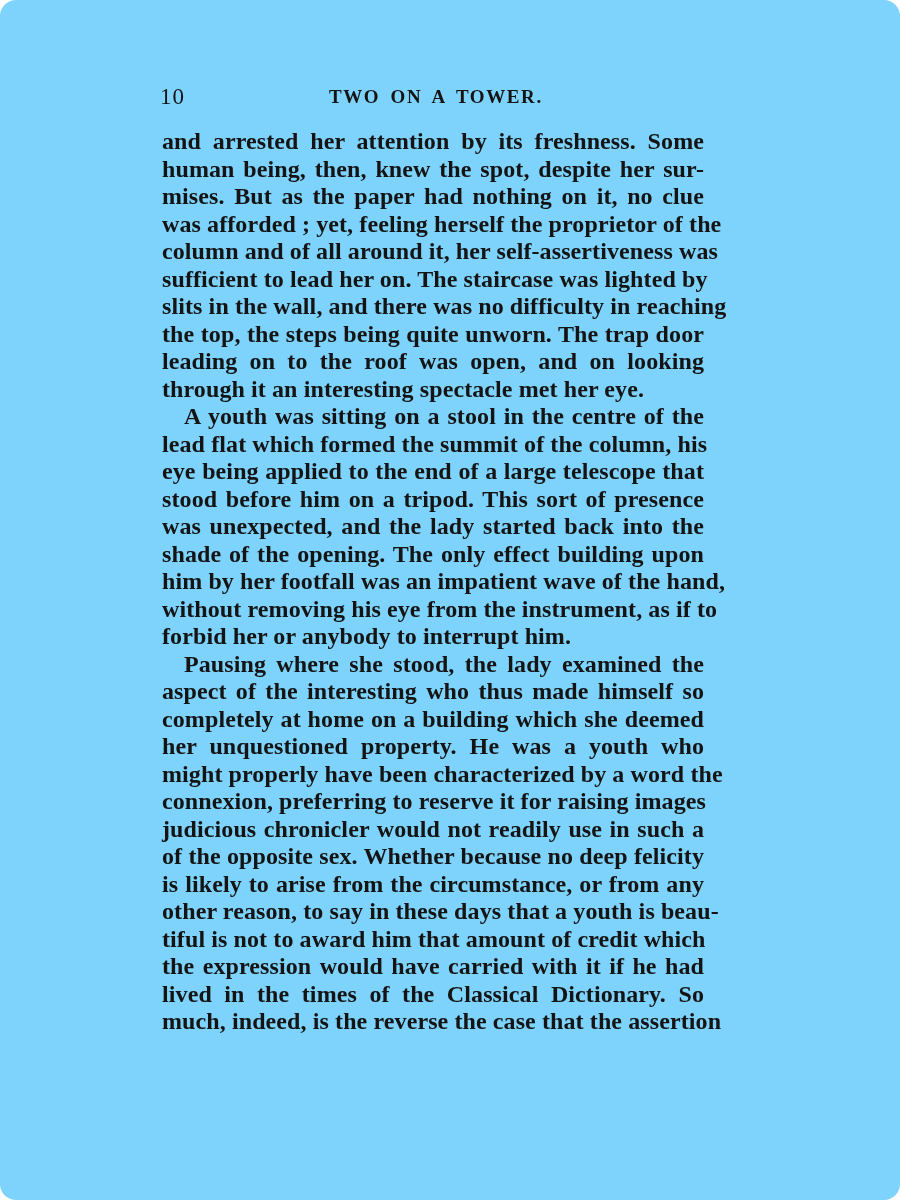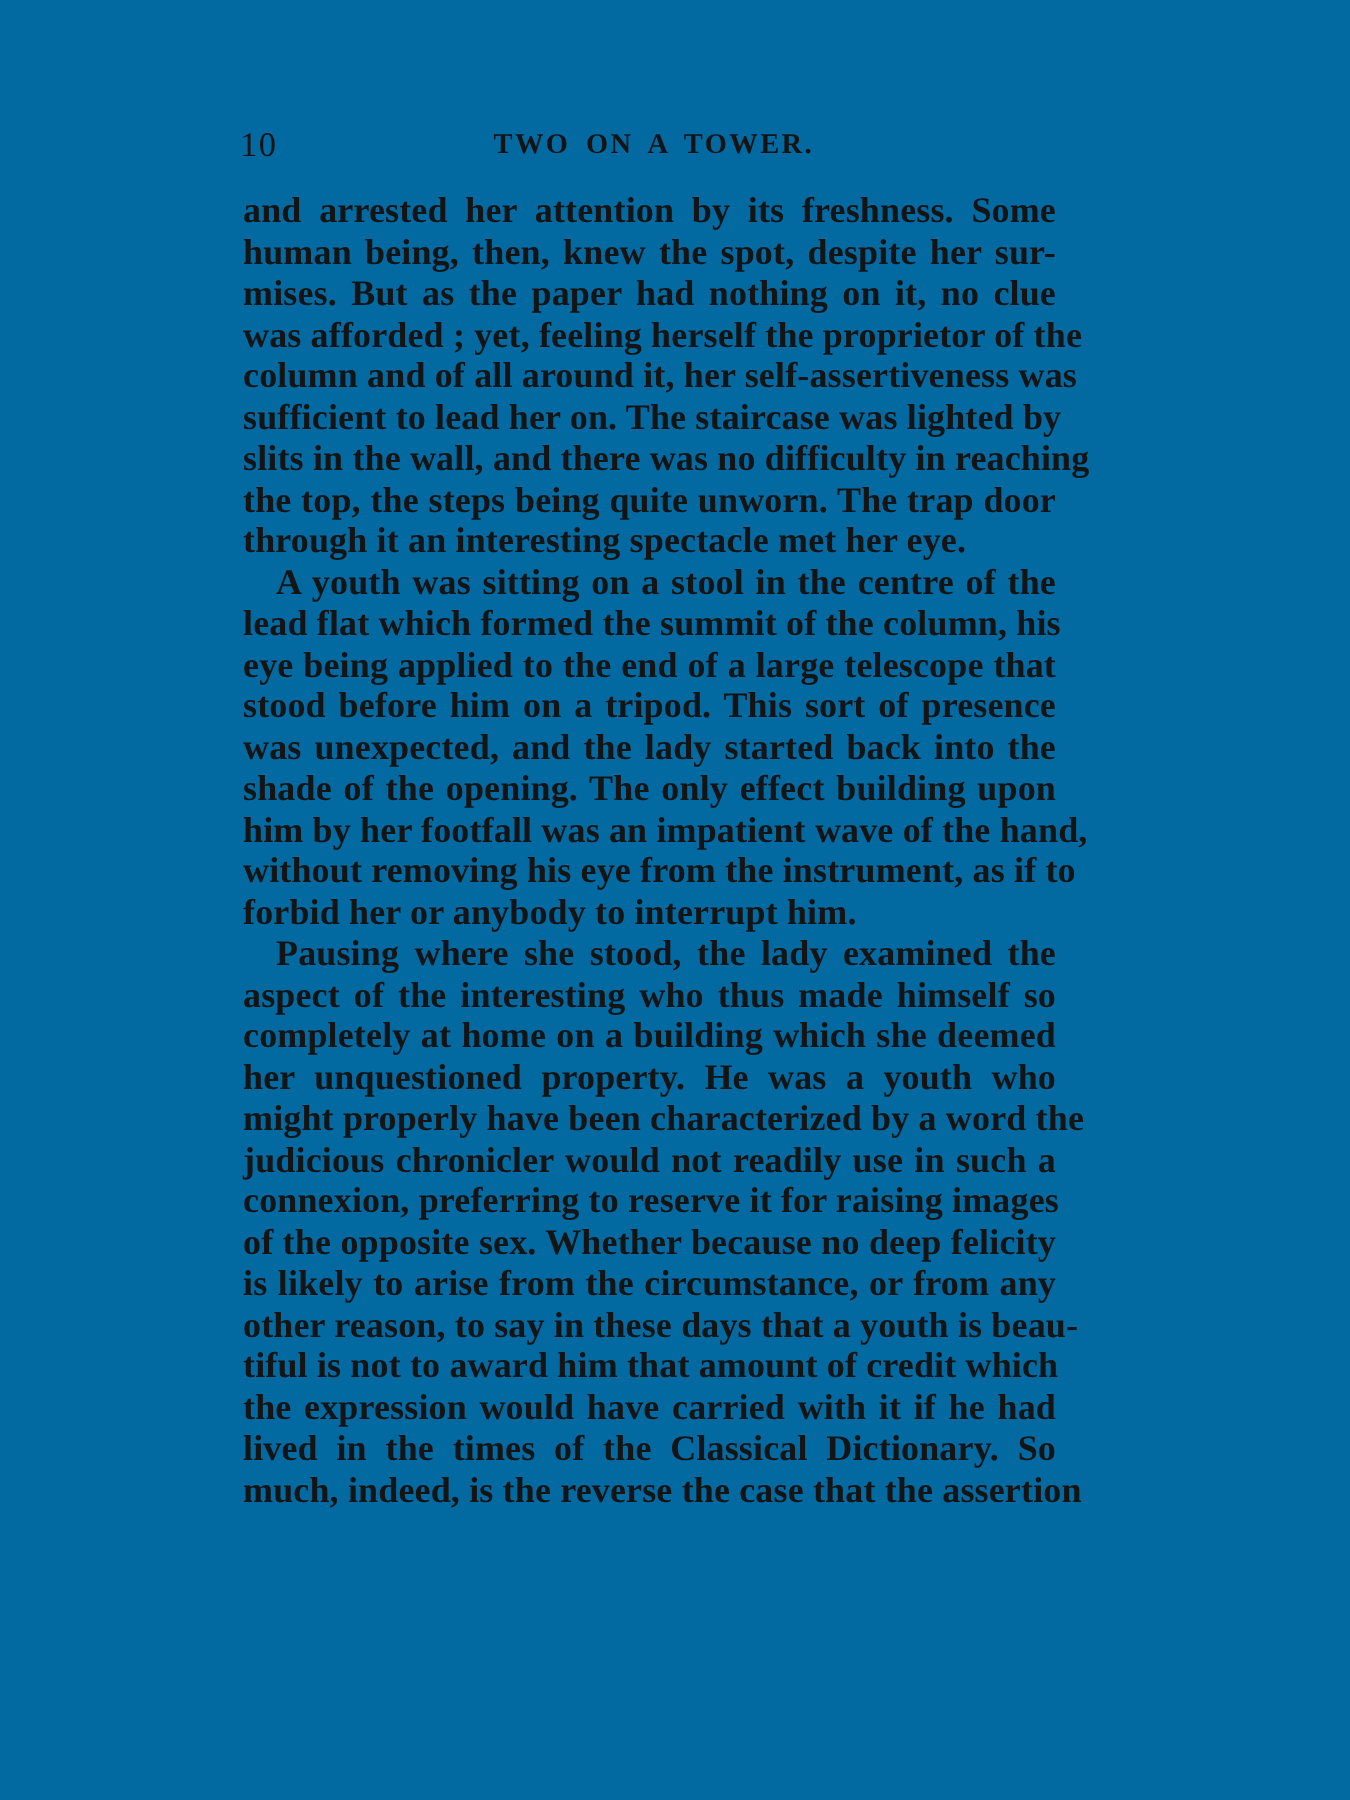--- a/index.html
+++ b/index.html
@@ -14,21 +14,22 @@
       overflow: hidden;
       font-family: "DejaVu Serif", "Liberation Serif", serif;
       color: #141414;
     }
     .page {
       position: absolute;
       left: 0;
       top: 0;
       width: 900px;
       height: 1200px;
-      background: #0369a1;
+      background: #7dd3fc;
+      border-radius: 16px;
     }
     .running-head {
       position: absolute;
       top: 84px;
       left: 160px;
       width: 548px;
       height: 30px;
     }
     .page-number {
       position: absolute;
@@ -92,20 +93,21 @@
 
     <div class="paragraph">
       <span class="line">and arrested her attention by its freshness. Some</span>
       <span class="line">human being, then, knew the spot, despite her sur-</span>
       <span class="line">mises. But as the paper had nothing on it, no clue</span>
       <span class="line">was afforded ; yet, feeling herself the proprietor of the</span>
       <span class="line">column and of all around it, her self-assertiveness was</span>
       <span class="line">sufficient to lead her on. The staircase was lighted by</span>
       <span class="line">slits in the wall, and there was no difficulty in reaching</span>
       <span class="line">the top, the steps being quite unworn. The trap door</span>
+      <span class="line">leading on to the roof was open, and on looking</span>
       <span class="line last">through it an interesting spectacle met her eye.</span>
     </div>
 
     <div class="paragraph">
       <span class="line indent">A youth was sitting on a stool in the centre of the</span>
       <span class="line">lead flat which formed the summit of the column, his</span>
       <span class="line">eye being applied to the end of a large telescope that</span>
       <span class="line">stood before him on a tripod. This sort of presence</span>
       <span class="line">was unexpected, and the lady started back into the</span>
       <span class="line">shade of the opening. The only effect building upon</span>
@@ -113,22 +115,22 @@
       <span class="line">without removing his eye from the instrument, as if to</span>
       <span class="line last">forbid her or anybody to interrupt him.</span>
     </div>
 
     <div class="paragraph">
       <span class="line indent">Pausing where she stood, the lady examined the</span>
       <span class="line">aspect of the interesting who thus made himself so</span>
       <span class="line">completely at home on a building which she deemed</span>
       <span class="line">her unquestioned property. He was a youth who</span>
       <span class="line">might properly have been characterized by a word the</span>
+      <span class="line">connexion, preferring to reserve it for raising images</span>
       <span class="line">judicious chronicler would not readily use in such a</span>
-      <span class="line">connexion, preferring to reserve it for raising images</span>
       <span class="line">of the opposite sex. Whether because no deep felicity</span>
       <span class="line">is likely to arise from the circumstance, or from any</span>
       <span class="line">other reason, to say in these days that a youth is beau-</span>
       <span class="line">tiful is not to award him that amount of credit which</span>
       <span class="line">the expression would have carried with it if he had</span>
       <span class="line">lived in the times of the Classical Dictionary. So</span>
       <span class="line">much, indeed, is the reverse the case that the assertion</span>
     </div>
 
   </div>

